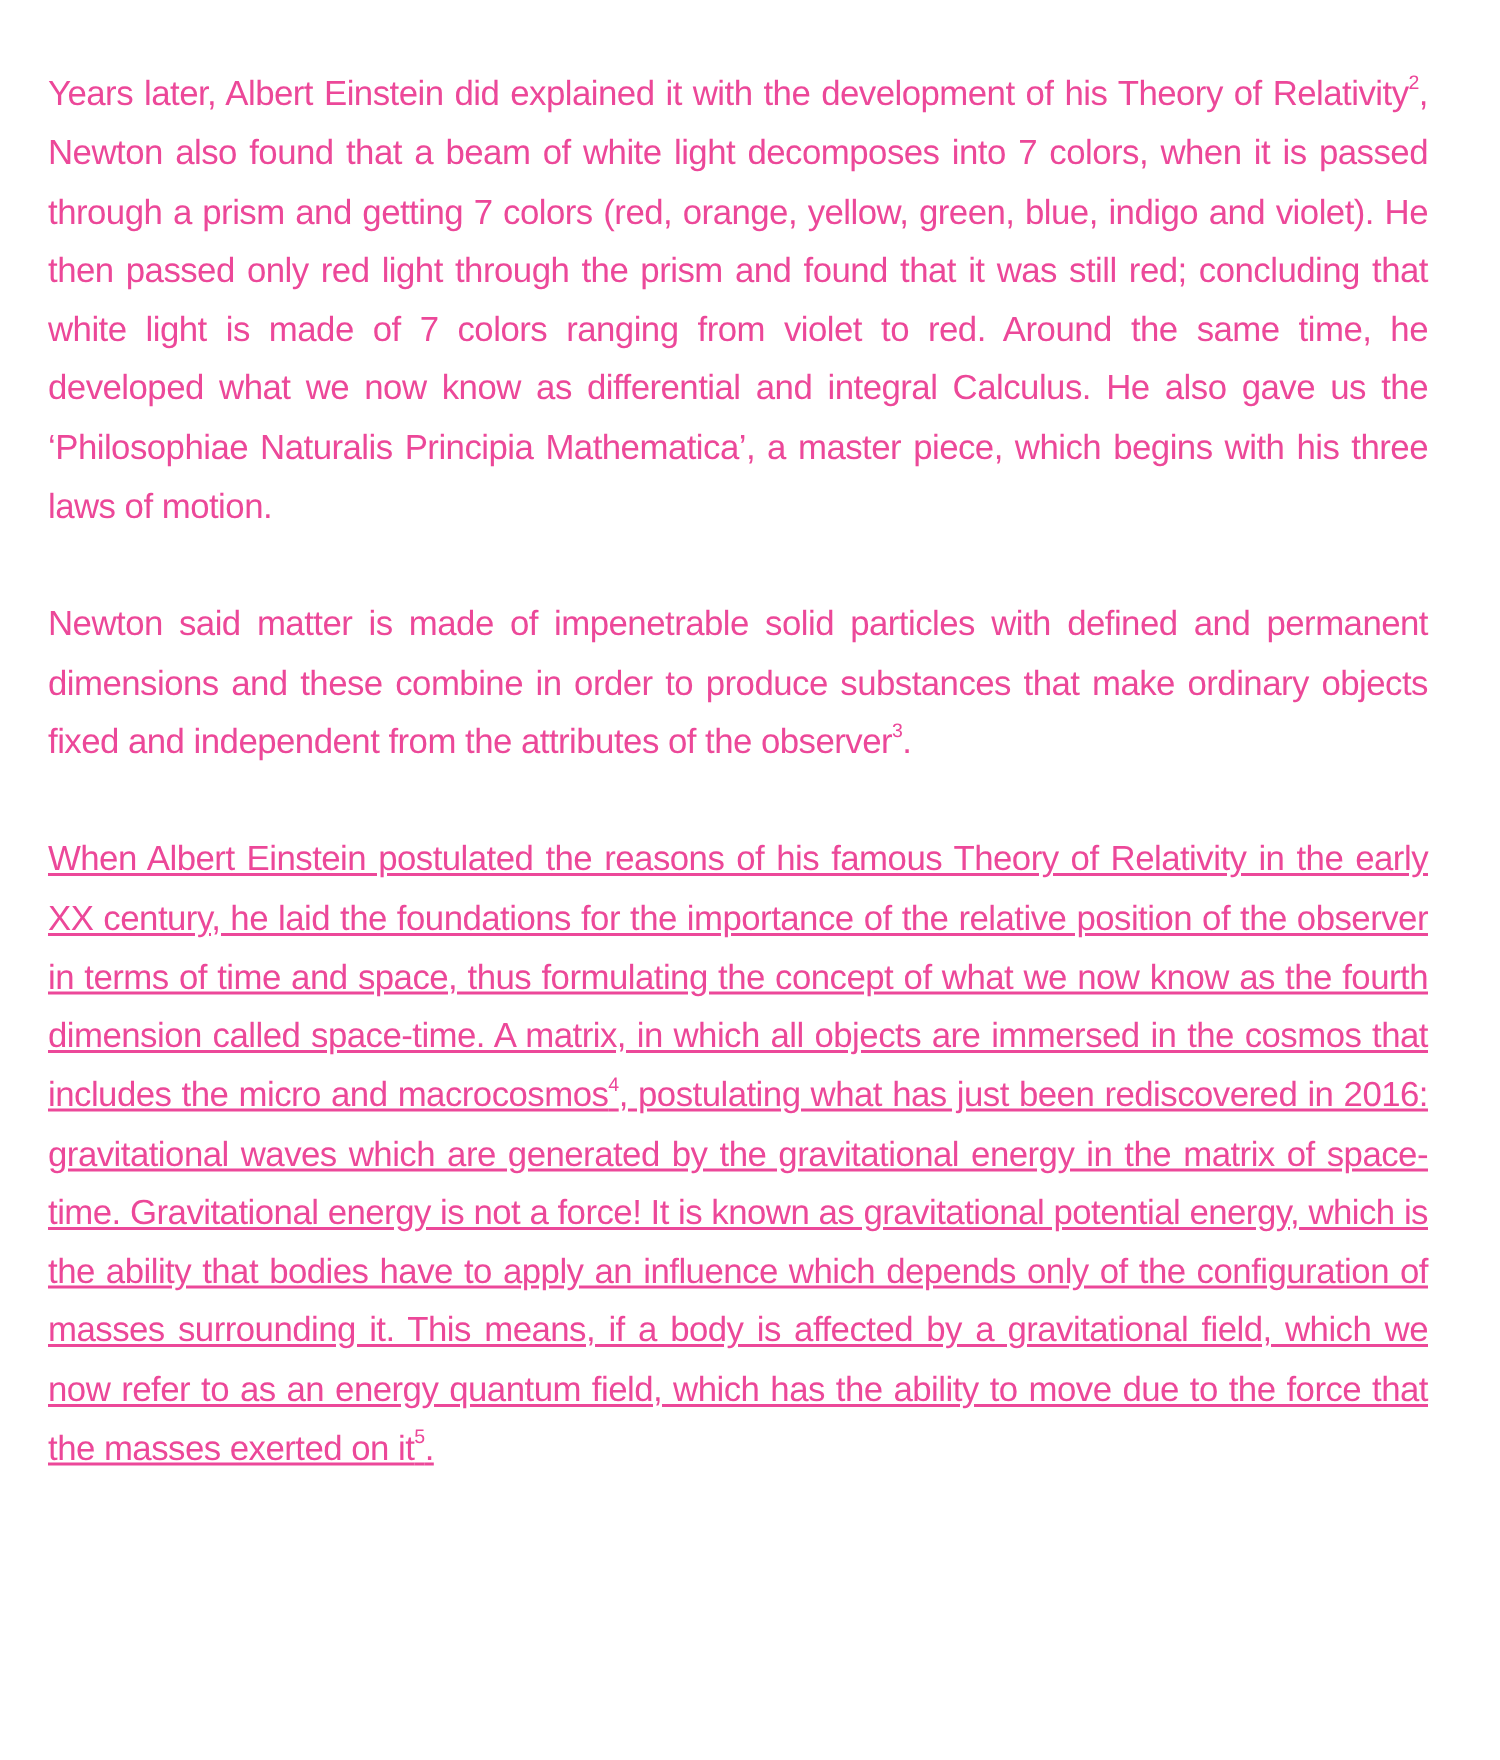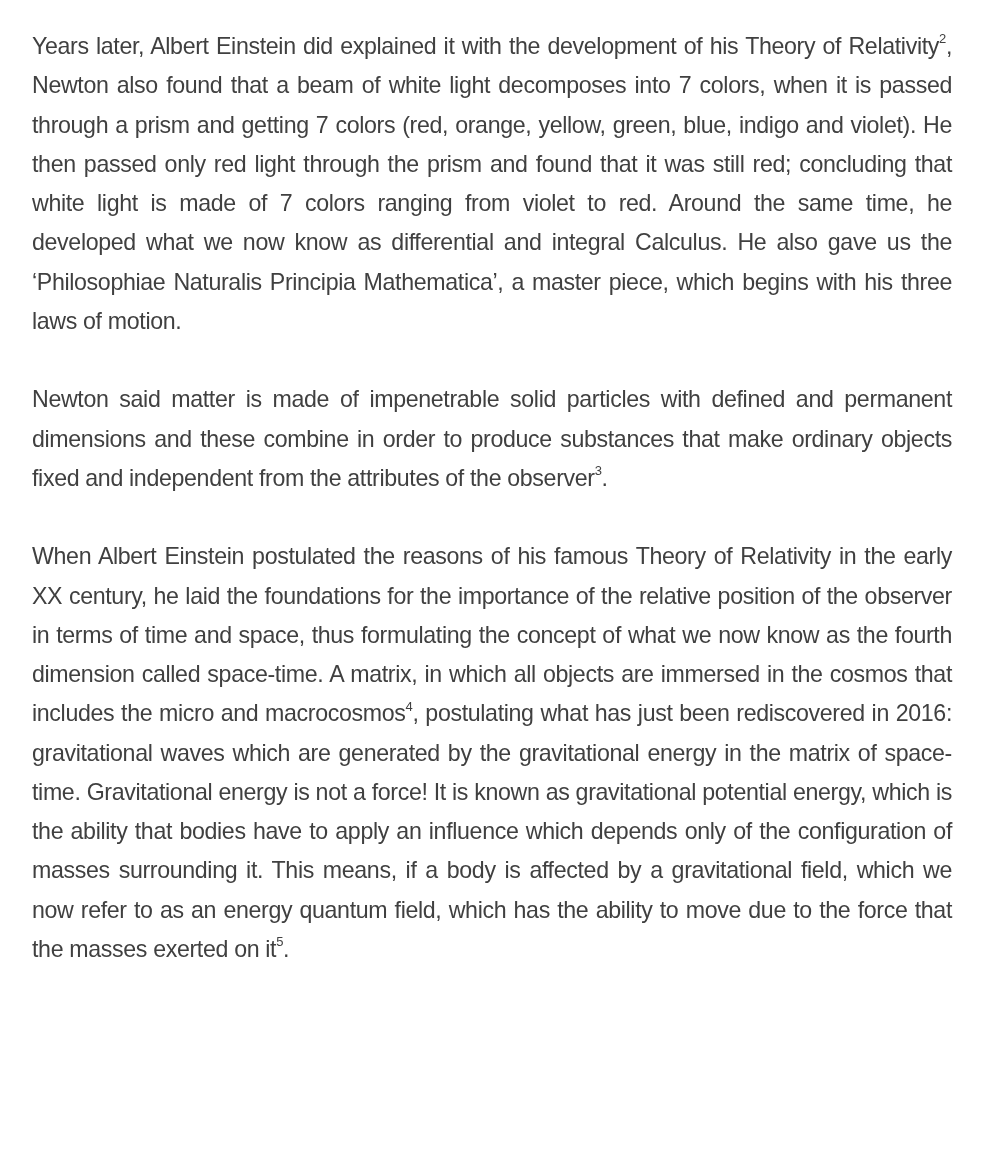--- a/index.html
+++ b/index.html
@@ -9,35 +9,35 @@
     }
     body {
       width: 1000px;
       height: 1173px;
       overflow: hidden;
       position: relative;
     }
     .page {
       position: absolute;
       left: 32px;
-      top: 27px;
+      top: 43px;
       width: 920px;
-      color: #404040;
+      color: #ec4899;
       font-family: "Liberation Sans", sans-serif;
       font-size: 23.2px;
       line-height: 39.25px;
       letter-spacing: -0.35px;
     }
     .para {
       margin: 0 0 39.25px 0;
       text-align: justify;
       text-align-last: left;
       word-spacing: 0px;
     }
-    .para:last-child { margin-bottom: 0; }
+    .para:last-child { margin-bottom: 0; text-decoration: underline; }
     sup {
       font-size: 13px;
       line-height: 0;
       position: relative;
       top: -2px;
       vertical-align: super;
     }
   </style>
 </head>
 <body>

